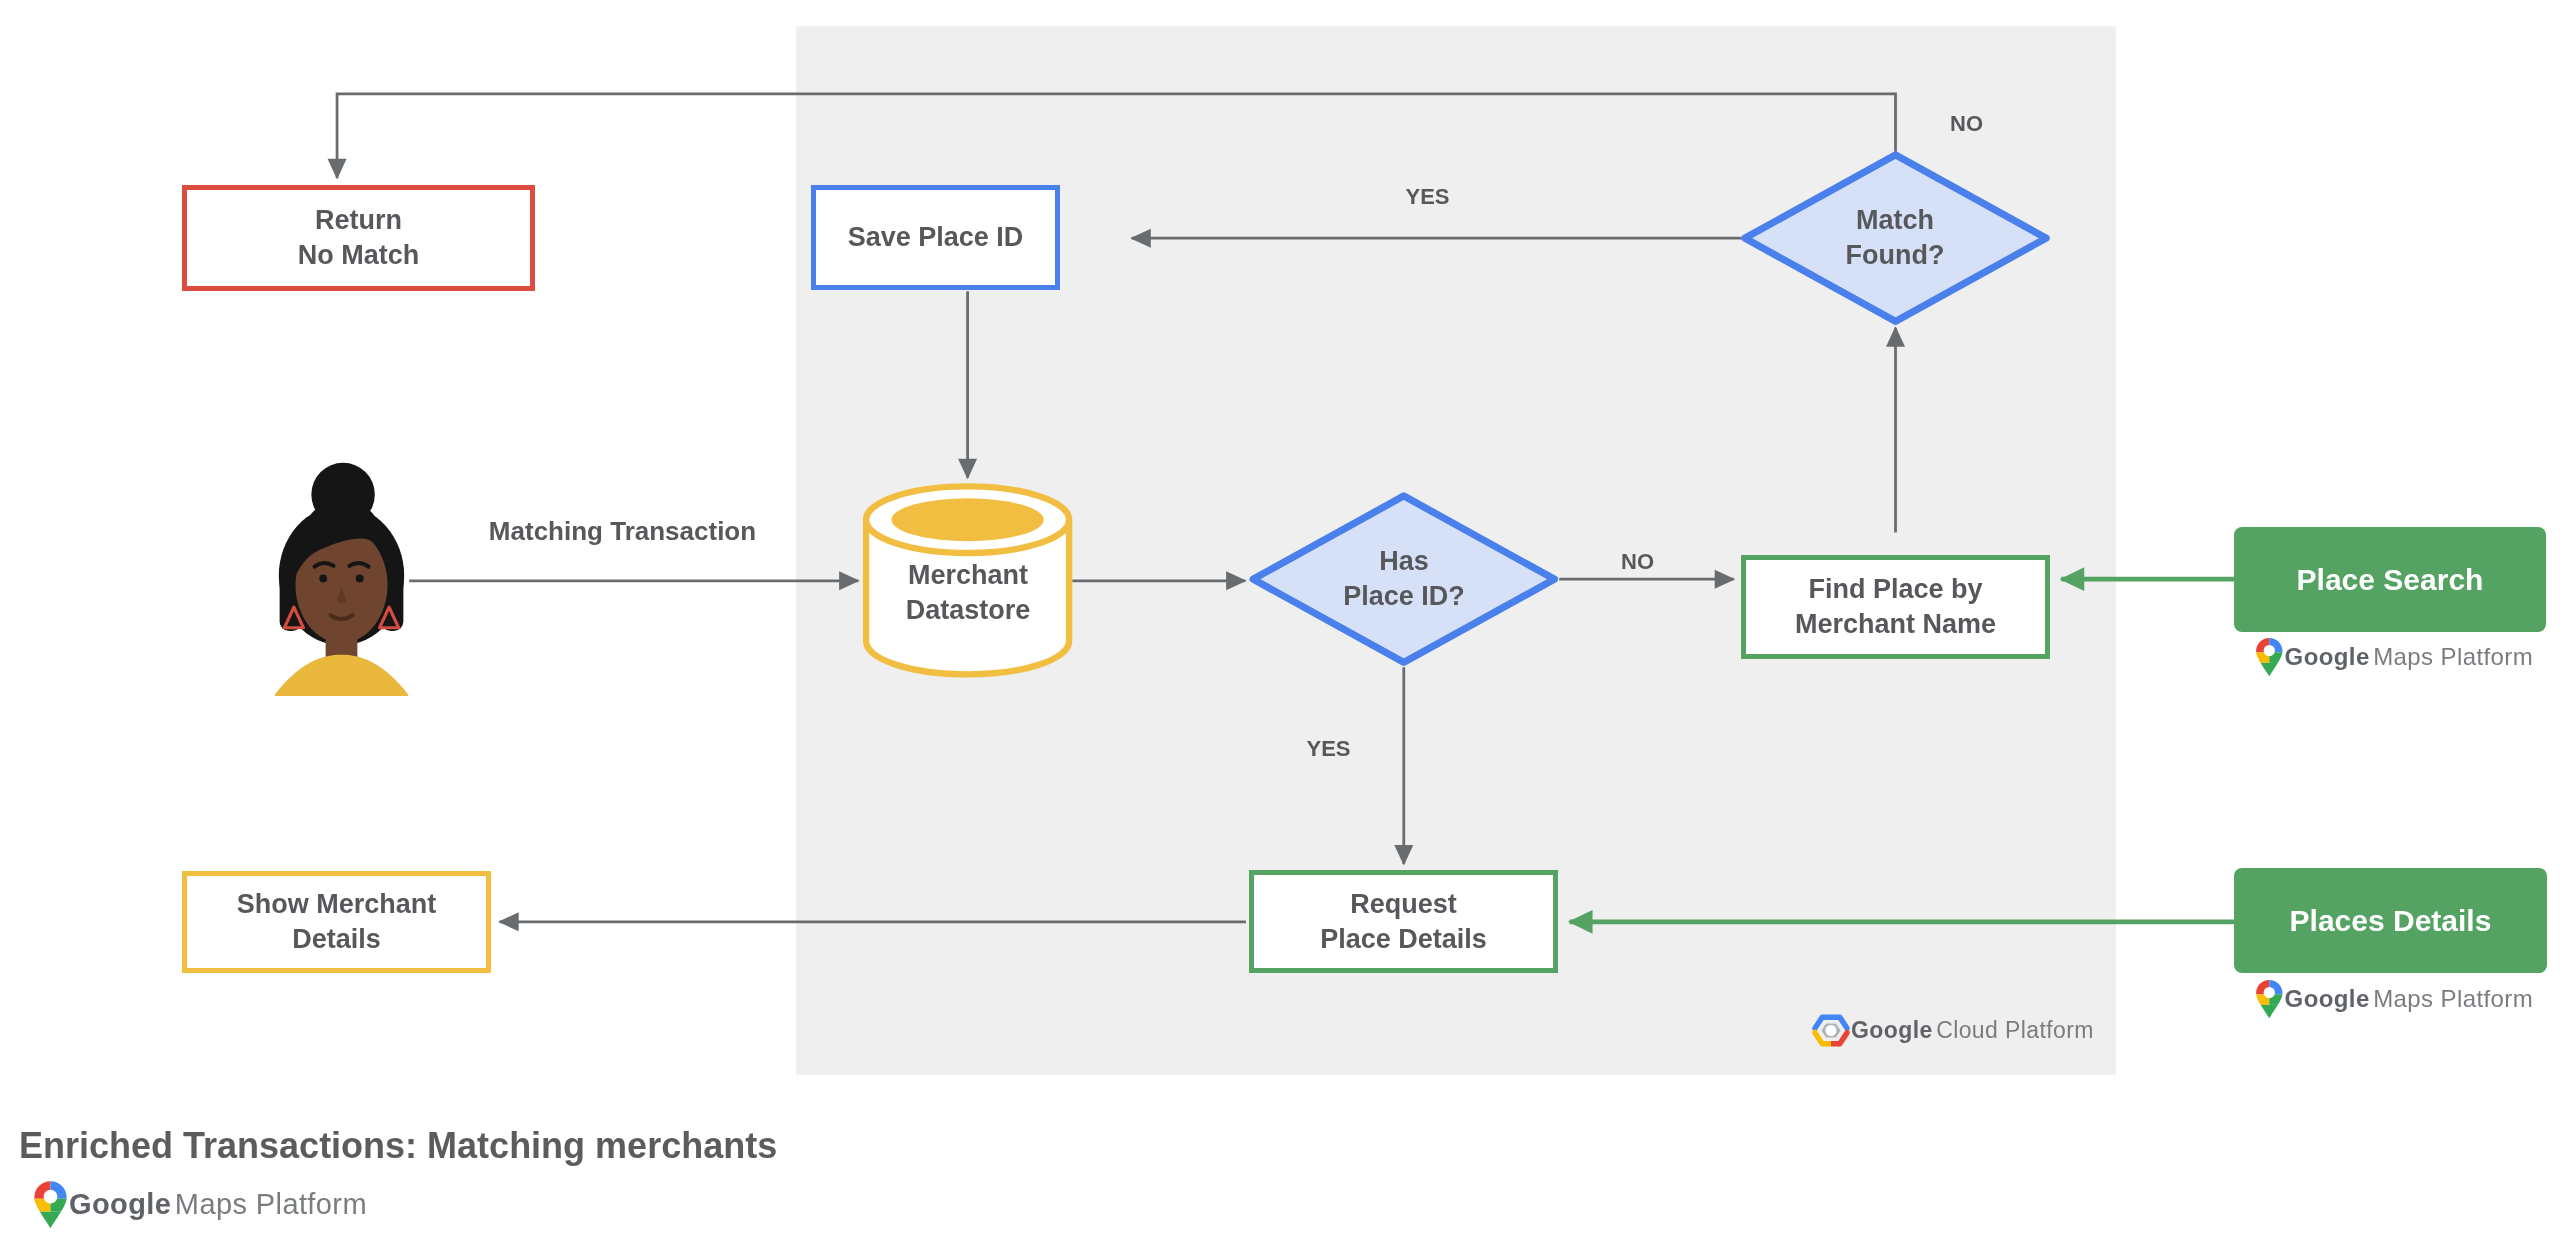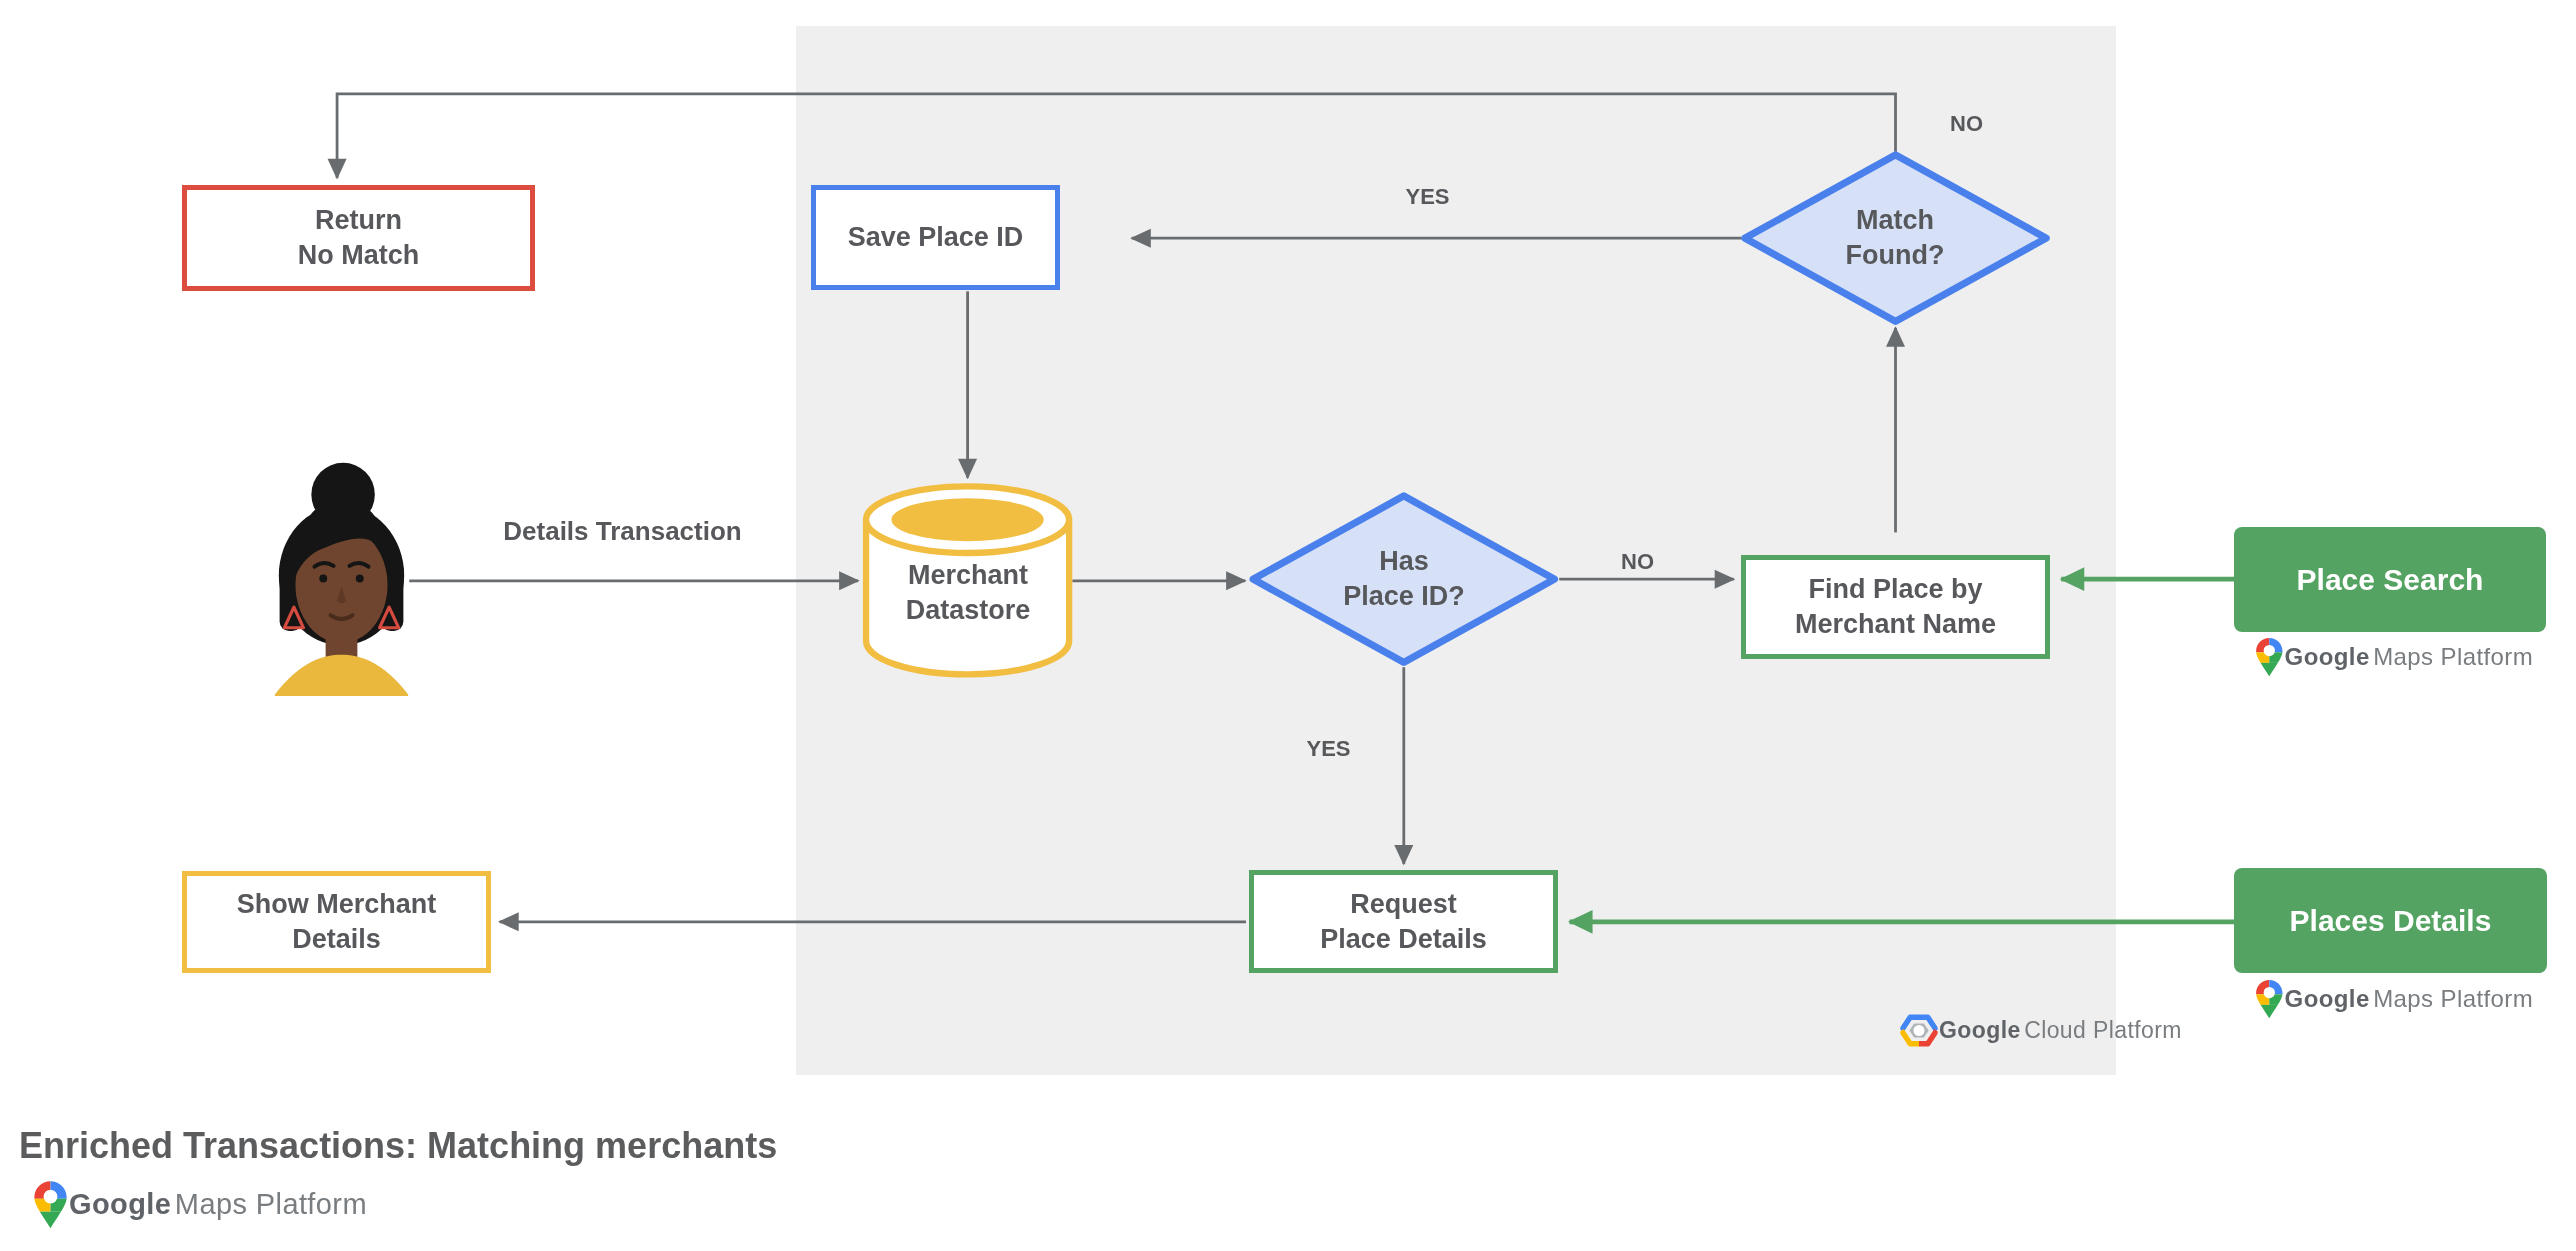--- a/index.html
+++ b/index.html
@@ -130,39 +130,39 @@
 Found?</div>
   <div class="shape-label" style="left:1293px;top:538px;width:222px;height:82px;">Has
 Place ID?</div>
   <div class="shape-label" style="left:853px;top:549px;width:230px;height:87px;">Merchant
 Datastore</div>
 
   <div class="edge-label" style="left:1927px;top:111px;width:79px;">NO</div>
   <div class="edge-label" style="left:1384px;top:184px;width:87px;">YES</div>
   <div class="edge-label" style="left:1598px;top:549px;width:79px;">NO</div>
   <div class="edge-label" style="left:1289px;top:736px;width:79px;">YES</div>
-  <div class="flow-label" style="left:432px;top:516px;width:381px;">Details Transaction</div>
+  <div class="flow-label" style="left:432px;top:516px;width:381px;">Matching Transaction</div>
 
   <div class="logo" style="left:2255px;top:637px;">
     <svg width="28.6" height="40" viewBox="0 0 24 34">
         <use href="#maps-pin"></use>
       </svg>
     <span><span class="g">Google</span>
     <span class="rest">Maps Platform</span></span>
   </div>
 
   <div class="logo" style="left:2255px;top:979px;">
     <svg width="28.6" height="40" viewBox="0 0 24 34">
         <use href="#maps-pin"></use>
       </svg>
     <span><span class="g">Google</span>
     <span class="rest">Maps Platform</span></span>
   </div>
 
-  <div class="logo gcp" style="left:1900px;top:1014px;">
+  <div class="logo gcp" style="left:1812px;top:1014px;">
     <svg width="38" height="33" viewBox="0 0 34 30">
         <use href="#gcp-hex"></use>
       </svg>
     <span><span class="g">Google</span>
     <span class="rest">Cloud Platform</span></span>
   </div>
 
   <div class="title">Enriched Transactions: Matching merchants</div>
   <div class="logo big" style="left:33px;top:1180px;">
     <svg width="35" height="49" viewBox="0 0 24 34">

